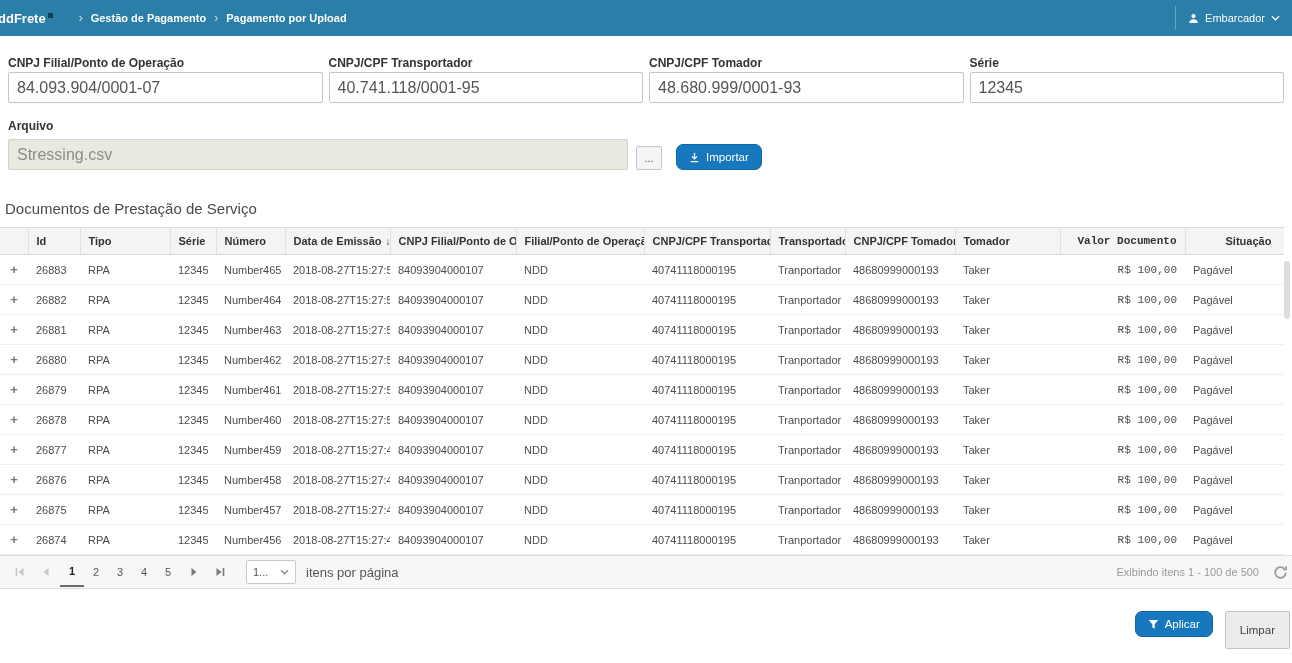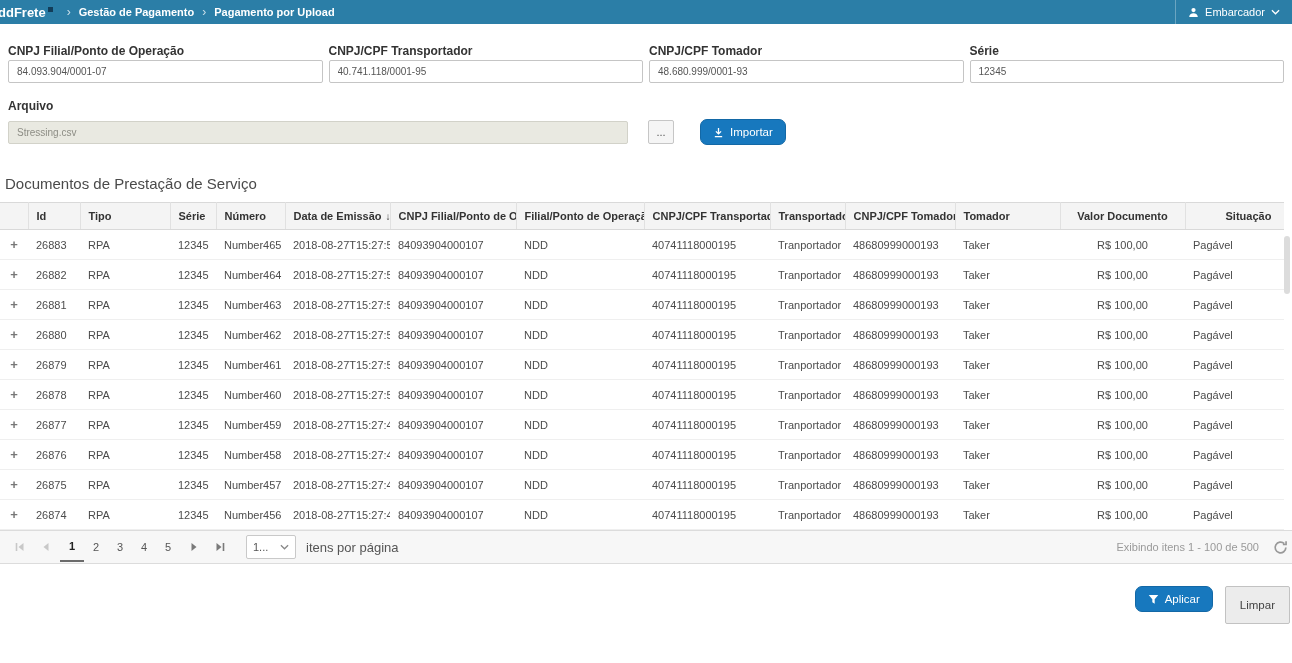--- a/index.html
+++ b/index.html
@@ -1,38 +1,38 @@
 <!DOCTYPE html>
 <html><head>
 <meta charset="utf-8">
 <style>
   * { box-sizing: border-box; margin: 0; padding: 0; }
   html,body { width:1292px; height:663px; overflow:hidden; background:#fff;
     font-family:"Liberation Sans", sans-serif; font-size:12px; color:#333; }
   .page { position:relative; width:1292px; height:663px; background:#fff; }
 
   
-  .topbar { height:24px; background:#2b7ea7; display:flex; align-items:center; color:#fff; }
+  .topbar { height:36px; background:#2b7ea7; display:flex; align-items:center; color:#fff;gap:12px; }
   .logo { font-weight:bold; font-size:13px; padding-left:2px; display:flex; align-items:flex-start; margin-left:-4px; }
   .logo .sq { width:5px; height:5px; background:#123d59; margin:2px 0 0 2px; display:inline-block; }
   .crumbs { display:flex; align-items:center; margin-left:14px; gap:8px; }
   .crumb-sep { color:rgba(255,255,255,.75); font-size:12px; }
   .crumb { font-size:11px; font-weight:bold; color:#fff; cursor:pointer; white-space:nowrap; }
   .usermenu { margin-left:auto; height:24px; display:flex; align-items:center; gap:6px;
     padding:0 12px; border-left:1px solid rgba(255,255,255,.3); cursor:pointer; font-size:11px; }
 
   
   .filters { display:flex; gap:6px; padding:20px 8px 0 8px; }
   .field { flex:1; }
   .field label { display:block; font-weight:bold; font-size:12px; color:#333; margin-bottom:2px; white-space:nowrap; }
-  .field input, .filerow input { width:100%; height:23px; border:1px solid #c5c5c5; border-radius:2px;
-    padding:0 8px; font-size:10px; color:#555; font-family:"Liberation Sans", sans-serif; background:#fff; }
+  .field input, .filerow input { width:100%; height:31px; border:1px solid #c5c5c5; border-radius:2px;
+    padding:0 8px; font-size:16px; color:#555; font-family:"Liberation Sans", sans-serif; background:#fff; }
   .filewrap { padding:16px 8px 0 8px; }
   .filewrap > label { display:block; font-weight:bold; font-size:12px; margin-bottom:6px; }
-  .filerow { display:flex; align-items:center; gap:20px; }
+  .filerow { display:flex; align-items:flex-end; gap:8px; }
   .filerow input.disabled { width:620px; background:#e9e9e1; border-color:#d2d2c9; color:#8d8d85; }
   .browse-btn { width:26px; height:24px; border:1px solid #c6c6c6; background:#f5f5f5; border-radius:2px;
     font-size:11px; color:#555; cursor:pointer; line-height:20px; }
   .btn-primary { background:#1778be; color:#fff; border:1px solid #1368a6; border-radius:7px; height:26px;
     padding:0 12px; font-size:11.5px; display:inline-flex; align-items:center; gap:6px; cursor:pointer;
     font-family:"Liberation Sans", sans-serif; }
   .btn-default { background:#ececec; color:#444; border:1px solid #c2c2c2; border-radius:2px; height:38px;
     padding:0 14px; font-size:11.5px; display:inline-flex; align-items:center; cursor:pointer;
     font-family:"Liberation Sans", sans-serif; }
   .import-btn { margin-left:6px; }
@@ -43,21 +43,21 @@
   
   .grid-wrap { position:relative; width:1292px; }
   table { border-collapse:collapse; table-layout:fixed; width:1284px; }
   thead th { background:#f4f4f4; border-top:1px solid #d9d9d9; border-bottom:1px solid #d9d9d9;
     border-right:1px solid #e1e1e1; font-size:11px; font-weight:bold; color:#333; text-align:left;
     padding:7px 8px; white-space:nowrap; overflow:hidden; cursor:pointer; }
   thead th:last-child { border-right:none;padding-left:40px; }
   tbody td { height:30px; padding:0 8px; font-size:11px; color:#4c4c4c; border-bottom:1px solid #efefef;
     white-space:nowrap; overflow:hidden; background:#fff; }
   td.expand-cell { text-align:center; color:#777; font-weight:bold; font-size:13px; cursor:pointer; }
-  .num { text-align:center; }
+  .num { text-align:right;font-family:Liberation Mono, monospace; }
   .sort-arrow { font-weight:bold; margin-left:4px; font-size:10px; }
   .vscroll-thumb { position:absolute; right:2px; top:34px; width:6px; height:58px; background:#dcdcdc; border-radius:3px; }
 
   
   .pager { width:1292px; height:34px; background:#f7f7f7; border-top:1px solid #dcdcdc; border-bottom:1px solid #dcdcdc;
     display:flex; align-items:center; padding:0 8px; gap:2px; }
   .pager-btn { width:24px; height:24px; display:flex; align-items:center; justify-content:center; cursor:pointer; }
   .pager-btn.disabled { cursor:default; }
   .pager-page { min-width:24px; height:30px; display:flex; align-items:center; justify-content:center;
     font-size:11px; color:#555; cursor:pointer; padding:0 4px; }

